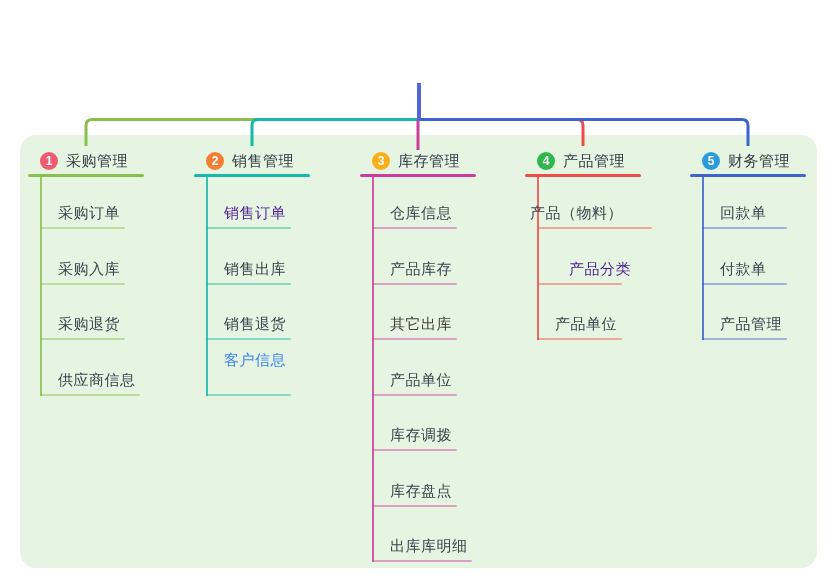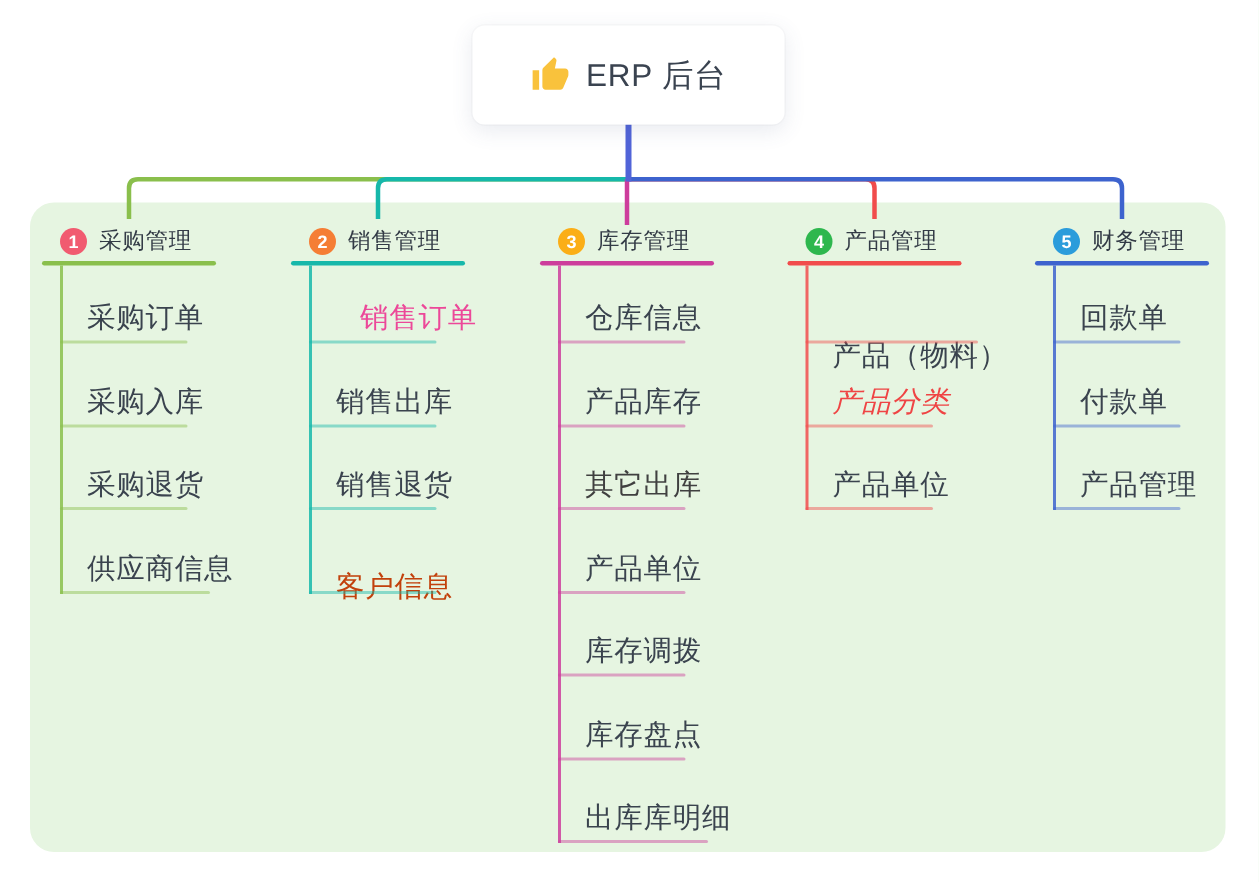--- a/index.html
+++ b/index.html
@@ -26,70 +26,64 @@
     color:#fff;font-size:12px;font-weight:bold;line-height:1;
   }
   .branch-title{
     position:absolute;height:20px;line-height:20px;
     font-size:15px;color:#333b46;letter-spacing:.5px;white-space:nowrap;
   }
   .branch-underline{position:absolute;height:3px;border-radius:2px;}
   .branch-vline{position:absolute;width:2px;opacity:.85;}
   .child-node{
     position:absolute;height:24px;line-height:24px;
-    font-size:19px;color:#3a434e;letter-spacing:.5px;white-space:nowrap;
+    font-size:15px;color:#3a434e;letter-spacing:.5px;white-space:nowrap;
   }
   .child-underline{position:absolute;height:2px;opacity:.45;border-radius:1px;}
 </style>
 </head>
 <body style="background: rgb(255, 255, 255);">
 
 <div class="stage">
   <div class="board" style="background: rgb(230, 245, 225);"></div>
 
   <svg class="connectors" width="839" height="588" viewBox="0 0 839 588" id="connector-svg">
       <path d="M 86 146 V 125.5 Q 86 119.5 92 119.5 H 419" stroke="#8abf4c" stroke-width="3" fill="none"></path>
       <path d="M 252 146 V 125.5 Q 252 119.5 258 119.5 H 419" stroke="#16b8aa" stroke-width="3" fill="none"></path>
       <path d="M 418 150 L 418 119.5" stroke="#cd3d9c" stroke-width="3" fill="none"></path>
       <path d="M 583 146 V 125.5 Q 583 119.5 577 119.5 H 419" stroke="#f14c4c" stroke-width="3" fill="none"></path>
       <path d="M 748 146 V 125.5 Q 748 119.5 742 119.5 H 419" stroke="#3d63ce" stroke-width="3" fill="none"></path>
       <path d="M 419 83 V 121" stroke="#5164d8" stroke-width="4" fill="none"></path>
     </svg>
 
-  <div class="root-card" style="background: rgb(255, 255, 255);">
-    <svg class="thumb" viewBox="0 0 24 24">
-      <path id="thumb-path" d="M1 21h4V9H1v12zM23 10c0-1.1-.9-2-2-2h-6.31l.95-4.57.03-.32c0-.41-.17-.79-.44-1.06L14.17 1 7.59 7.59C7.22 7.95 7 8.45 7 9v10c0 1.1.9 2 2 2h9c.83 0 1.54-.5 1.84-1.22l3.02-7.05c.09-.23.14-.47.14-.73v-2z" fill="#f9c23c"></path>
-    </svg>
-    <span class="root-title" style="color: rgb(58, 67, 80);">ERP 后台</span>
-  </div>
 
   <div id="branch-layer">
       <div class="badge" style="left: 40px; top: 152px; background: rgb(241, 91, 112); color: rgb(255, 255, 255);">1</div>
       <div class="branch-title" style="left: 66px; top: 151px; color: rgb(51, 59, 70);">采购管理</div>
       <div class="branch-underline" style="left: 28px; top: 174px; width: 116px; background: rgb(138, 191, 76);"></div>
       <div class="branch-vline" style="left: 40px; top: 177px; height: 218.5px; background: rgb(138, 191, 76);"></div>
       <div class="child-node" style="left: 58px; top: 201px; color: rgb(58, 67, 78);">采购订单</div>
       <div class="child-underline" style="left: 40px; top: 227px; width: 85px; background: rgb(138, 191, 76);"></div>
       <div class="child-node" style="left: 58px; top: 256.5px; color: rgb(58, 67, 78);">采购入库</div>
       <div class="child-underline" style="left: 40px; top: 282.5px; width: 85px; background: rgb(138, 191, 76);"></div>
       <div class="child-node" style="left: 58px; top: 312px; color: rgb(58, 67, 78);">采购退货</div>
       <div class="child-underline" style="left: 40px; top: 338px; width: 85px; background: rgb(138, 191, 76);"></div>
       <div class="child-node" style="left: 58px; top: 367.5px; color: rgb(58, 67, 78);">供应商信息</div>
       <div class="child-underline" style="left: 40px; top: 393.5px; width: 99.5px; background: rgb(138, 191, 76);"></div>
       <div class="badge" style="left: 206px; top: 152px; background: rgb(245, 126, 53); color: rgb(255, 255, 255);">2</div>
       <div class="branch-title" style="left: 232px; top: 151px; color: rgb(51, 59, 70);">销售管理</div>
       <div class="branch-underline" style="left: 194px; top: 174px; width: 116px; background: rgb(22, 184, 170);"></div>
       <div class="branch-vline" style="left: 206px; top: 177px; height: 218.5px; background: rgb(22, 184, 170);"></div>
-      <div class="child-node" style="left: 224px; top: 201px; color: #ec4899; margin-left: 16px;">销售订单</div>
+      <div class="child-node" style="left: 224px; top: 201px; color: #4c1d95;">销售订单</div>
       <div class="child-underline" style="left: 206px; top: 227px; width: 85px; background: rgb(22, 184, 170);"></div>
       <div class="child-node" style="left: 224px; top: 256.5px; color: rgb(58, 67, 78);">销售出库</div>
       <div class="child-underline" style="left: 206px; top: 282.5px; width: 85px; background: rgb(22, 184, 170);"></div>
       <div class="child-node" style="left: 224px; top: 312px; color: rgb(58, 67, 78);">销售退货</div>
       <div class="child-underline" style="left: 206px; top: 338px; width: 85px; background: rgb(22, 184, 170);"></div>
-      <div class="child-node" style="left: 224px; top: 380px; color: #c2410c;">客户信息</div>
+      <div class="child-node" style="left: 224px; top: 348px; color: #3b82f6;">客户信息</div>
       <div class="child-underline" style="left: 206px; top: 393.5px; width: 85px; background: rgb(22, 184, 170);"></div>
       <div class="badge" style="left: 372px; top: 152px; background: rgb(251, 174, 23); color: rgb(255, 255, 255);">3</div>
       <div class="branch-title" style="left: 398px; top: 151px; color: rgb(51, 59, 70);">库存管理</div>
       <div class="branch-underline" style="left: 360px; top: 174px; width: 116px; background: rgb(205, 61, 156);"></div>
       <div class="branch-vline" style="left: 372px; top: 177px; height: 385px; background: rgb(205, 61, 156);"></div>
       <div class="child-node" style="left: 390px; top: 201px; color: rgb(58, 67, 78);">仓库信息</div>
       <div class="child-underline" style="left: 372px; top: 227px; width: 85px; background: rgb(205, 61, 156);"></div>
       <div class="child-node" style="left: 390px; top: 256.5px; color: rgb(58, 67, 78);">产品库存</div>
       <div class="child-underline" style="left: 372px; top: 282.5px; width: 85px; background: rgb(205, 61, 156);"></div>
       <div class="child-node" style="left: 390px; top: 312px; color: #404040;">其它出库</div>
@@ -99,23 +93,23 @@
       <div class="child-node" style="left: 390px; top: 423px; color: rgb(58, 67, 78);">库存调拨</div>
       <div class="child-underline" style="left: 372px; top: 449px; width: 85px; background: rgb(205, 61, 156);"></div>
       <div class="child-node" style="left: 390px; top: 478.5px; color: rgb(58, 67, 78);">库存盘点</div>
       <div class="child-underline" style="left: 372px; top: 504.5px; width: 85px; background: rgb(205, 61, 156);"></div>
       <div class="child-node" style="left: 390px; top: 534px; color: rgb(58, 67, 78);">出库库明细</div>
       <div class="child-underline" style="left: 372px; top: 560px; width: 99.5px; background: rgb(205, 61, 156);"></div>
       <div class="badge" style="left: 537px; top: 152px; background: rgb(46, 183, 78); color: rgb(255, 255, 255);">4</div>
       <div class="branch-title" style="left: 563px; top: 151px; color: rgb(51, 59, 70);">产品管理</div>
       <div class="branch-underline" style="left: 525px; top: 174px; width: 116px; background: rgb(241, 76, 76);"></div>
       <div class="branch-vline" style="left: 537px; top: 177px; height: 163px; background: rgb(241, 76, 76);"></div>
-      <div class="child-node" style="left: 555px; top: 201px; color: rgb(58, 67, 78); margin-top: 25px;">产品（物料）</div>
+      <div class="child-node" style="left: 530px; top: 201px; color: rgb(58, 67, 78);">产品（物料）</div>
       <div class="child-underline" style="left: 537px; top: 227px; width: 115px; background: rgb(241, 76, 76);"></div>
-      <div class="child-node" style="left: 555px; top: 256.5px; color: #ef4444; font-style: italic;">产品分类</div>
+      <div class="child-node" style="left: 569px; top: 256.5px; color: #4c1d95;">产品分类</div>
       <div class="child-underline" style="left: 537px; top: 282.5px; width: 85px; background: rgb(241, 76, 76);"></div>
       <div class="child-node" style="left: 555px; top: 312px; color: rgb(58, 67, 78);">产品单位</div>
       <div class="child-underline" style="left: 537px; top: 338px; width: 85px; background: rgb(241, 76, 76);"></div>
       <div class="badge" style="left: 702px; top: 152px; background: rgb(43, 156, 219); color: rgb(255, 255, 255);">5</div>
       <div class="branch-title" style="left: 728px; top: 151px; color: rgb(51, 59, 70);">财务管理</div>
       <div class="branch-underline" style="left: 690px; top: 174px; width: 116px; background: rgb(61, 99, 206);"></div>
       <div class="branch-vline" style="left: 702px; top: 177px; height: 163px; background: rgb(61, 99, 206);"></div>
       <div class="child-node" style="left: 720px; top: 201px; color: rgb(58, 67, 78);">回款单</div>
       <div class="child-underline" style="left: 702px; top: 227px; width: 85px; background: rgb(61, 99, 206);"></div>
       <div class="child-node" style="left: 720px; top: 256.5px; color: rgb(58, 67, 78);">付款单</div>

